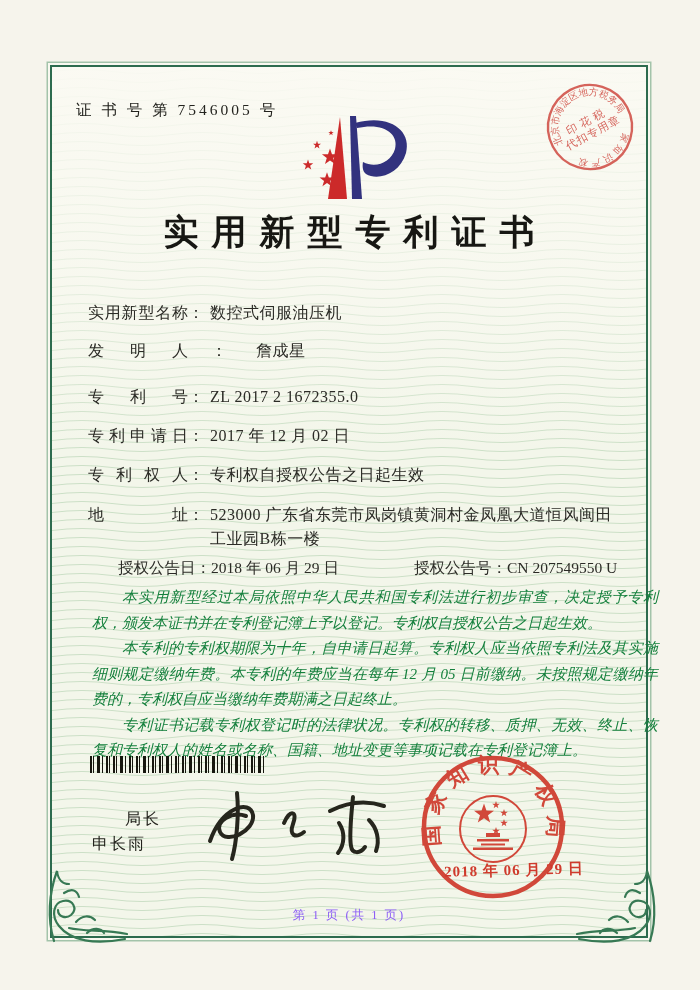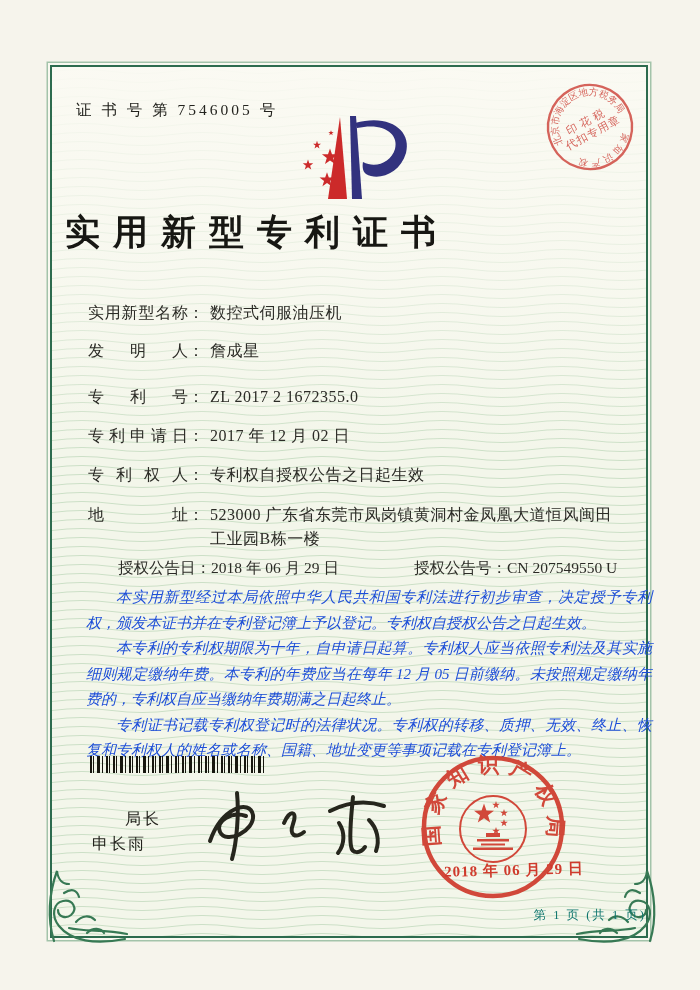--- a/index.html
+++ b/index.html
@@ -15,54 +15,54 @@
     box-shadow:0 0 0 2px #f9f8f0, 0 0 0 3.5px #a3c3aa;
     background:#f3f6ea;
   }
   .wavebg{position:absolute;left:0;top:0;width:100%;height:100%;z-index:0;}
   .topfade{position:absolute;left:0;top:0;width:100%;height:45%;z-index:1;
     background:linear-gradient(180deg,rgba(251,250,243,.95) 0%,rgba(251,250,243,.55) 55%,rgba(251,250,243,0) 100%);}
   .content{position:absolute;inset:0;z-index:2;text-decoration:underline;}
 
   .cert-no{position:absolute;left:24px;top:33px;font-size:15.5px;letter-spacing:3px;color:#23231e;}
   .logo{position:absolute;left:222px;top:44px;}
-  .title{position:absolute;left:0;top:142px;width:100%;text-align:left;
+  .title{position:absolute;left:0;top:142px;width:100%;text-align:center;
     font-size:35px;font-weight:bold;letter-spacing:13px;text-indent:13px;color:#171713;}
 
   .fields{position:absolute;left:36px;top:234px;width:540px;font-size:16px;}
   .frow{display:flex;line-height:24px;}
   .frow .lbl{display:inline-block;width:100px;text-align:justify;text-align-last:justify;font-weight:500;white-space:nowrap;}
   .frow .colon{display:inline-block;}
   .frow .val{display:inline-block;margin-left:6px;letter-spacing:.5px;}
-  .mb1{margin-bottom:14px;} .mb2{margin-bottom:22px;} .mb3{margin-bottom:15px;}
+  .mb1{margin-bottom:14px;} .mb2{margin-bottom:22px;gap:23px;} .mb3{margin-bottom:15px;}
   .mb4{margin-bottom:15px;} .mb5{margin-bottom:16px;}
   .addr-val{max-width:414px;}
 
   .grant-row{position:absolute;left:36px;top:490px;width:552px;font-size:15.5px;line-height:22px;margin-left:30px;}
   .grant-right{position:absolute;left:296px;top:0;text-align:right;}
 
-  .paras{position:absolute;left:34px;top:518px;width:566px;
-    font-size:15px;font-style:italic;line-height:25.5px;color:#1d4ed8;text-align:justify;}
+  .paras{position:absolute;left:40px;top:518px;width:566px;
+    font-size:15px;font-style:italic;line-height:25.5px;color:#15803d;text-align:justify;}
   .paras p{margin:0;text-indent:2em;}
 
   .barcode{position:absolute;left:38px;top:689px;width:176px;height:17px;
     background:repeating-linear-gradient(90deg,#17170f 0 2px,transparent 2px 3px,#17170f 3px 4px,transparent 4px 7px,#17170f 7px 10px,transparent 10px 12px,#17170f 12px 13px,transparent 13px 16px,#17170f 16px 18px,transparent 18px 19px,#17170f 19px 20px,transparent 20px 23px);}
 
   .signer-title{position:absolute;left:43px;top:742px;font-size:16px;letter-spacing:2px;color:#23231d;margin-left:30px;}
   .signer-name{position:absolute;left:40px;top:767px;font-size:16px;letter-spacing:2px;color:#23231d;}
   .sig-scribble{position:absolute;left:140px;top:720px;}
 
   .seal{position:absolute;left:361px;top:680px;opacity:.92;}
   .seal-date{position:absolute;left:372px;top:794px;width:180px;text-align:center;
     color:#cf3a2c;font-size:15px;letter-spacing:1px;transform:rotate(-1.5deg);font-weight:bold;}
 
   .stamp{position:absolute;left:488px;top:10px;opacity:.85;transform:rotate(-28deg);}
 
-  .footer{position:absolute;left:0;top:840px;width:100%;text-align:right;
-    font-size:12.5px;letter-spacing:2px;color:#0f766e;}
+  .footer{position:absolute;left:0;top:840px;width:100%;text-align:center;
+    font-size:12.5px;letter-spacing:2px;color:#8b5cf6;}
 
   .flourish-l{position:absolute;left:-9px;top:792px;}
   .flourish-r{position:absolute;left:521px;top:792px;transform:scaleX(-1);}
 </style>
 </head>
 <body>
 
 <div class="frame">
 
   <svg class="wavebg" xmlns="http://www.w3.org/2000/svg">

